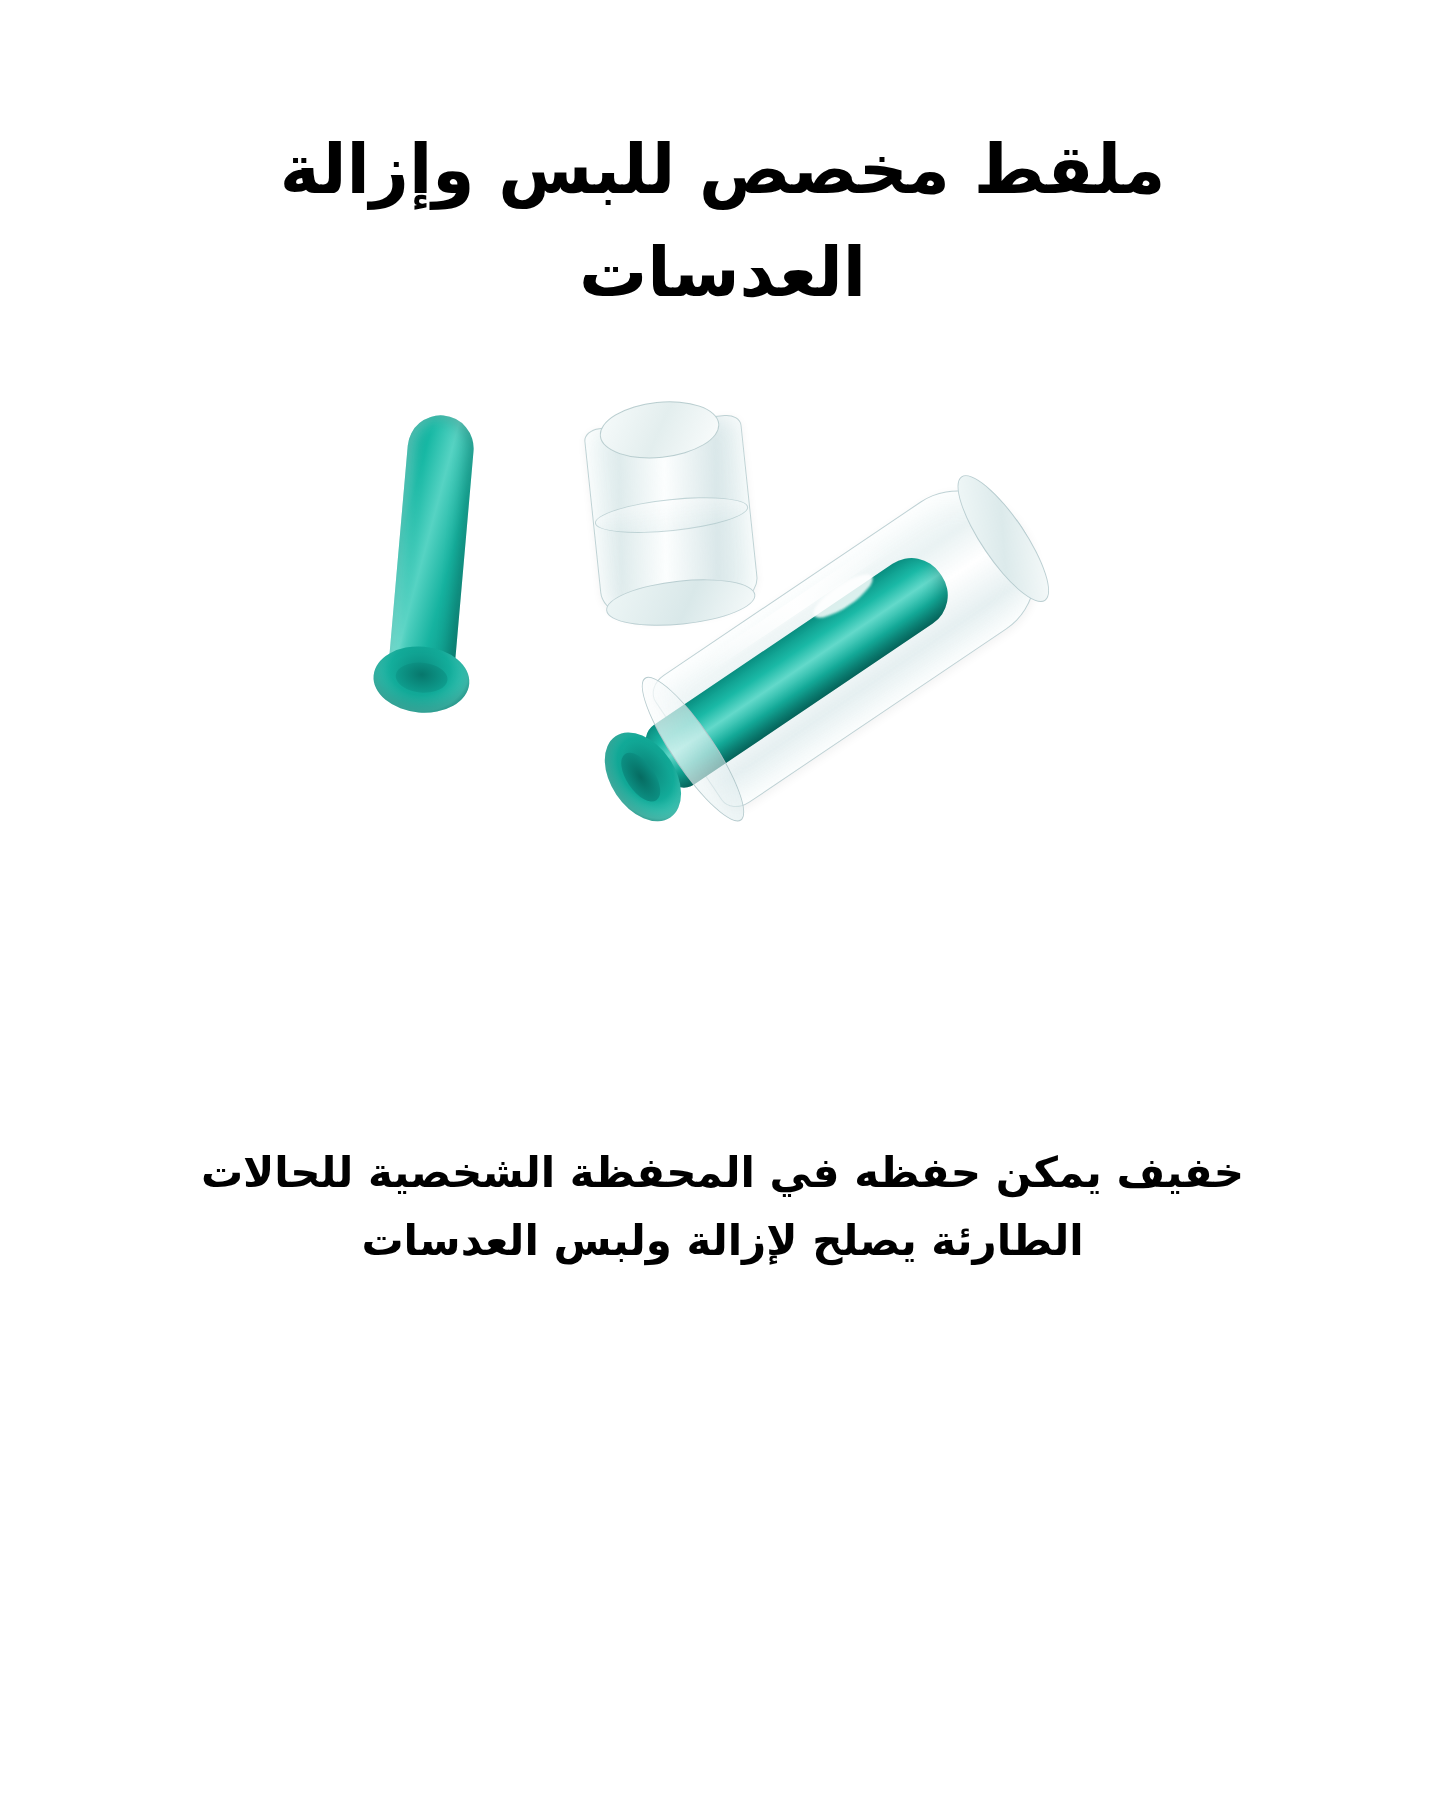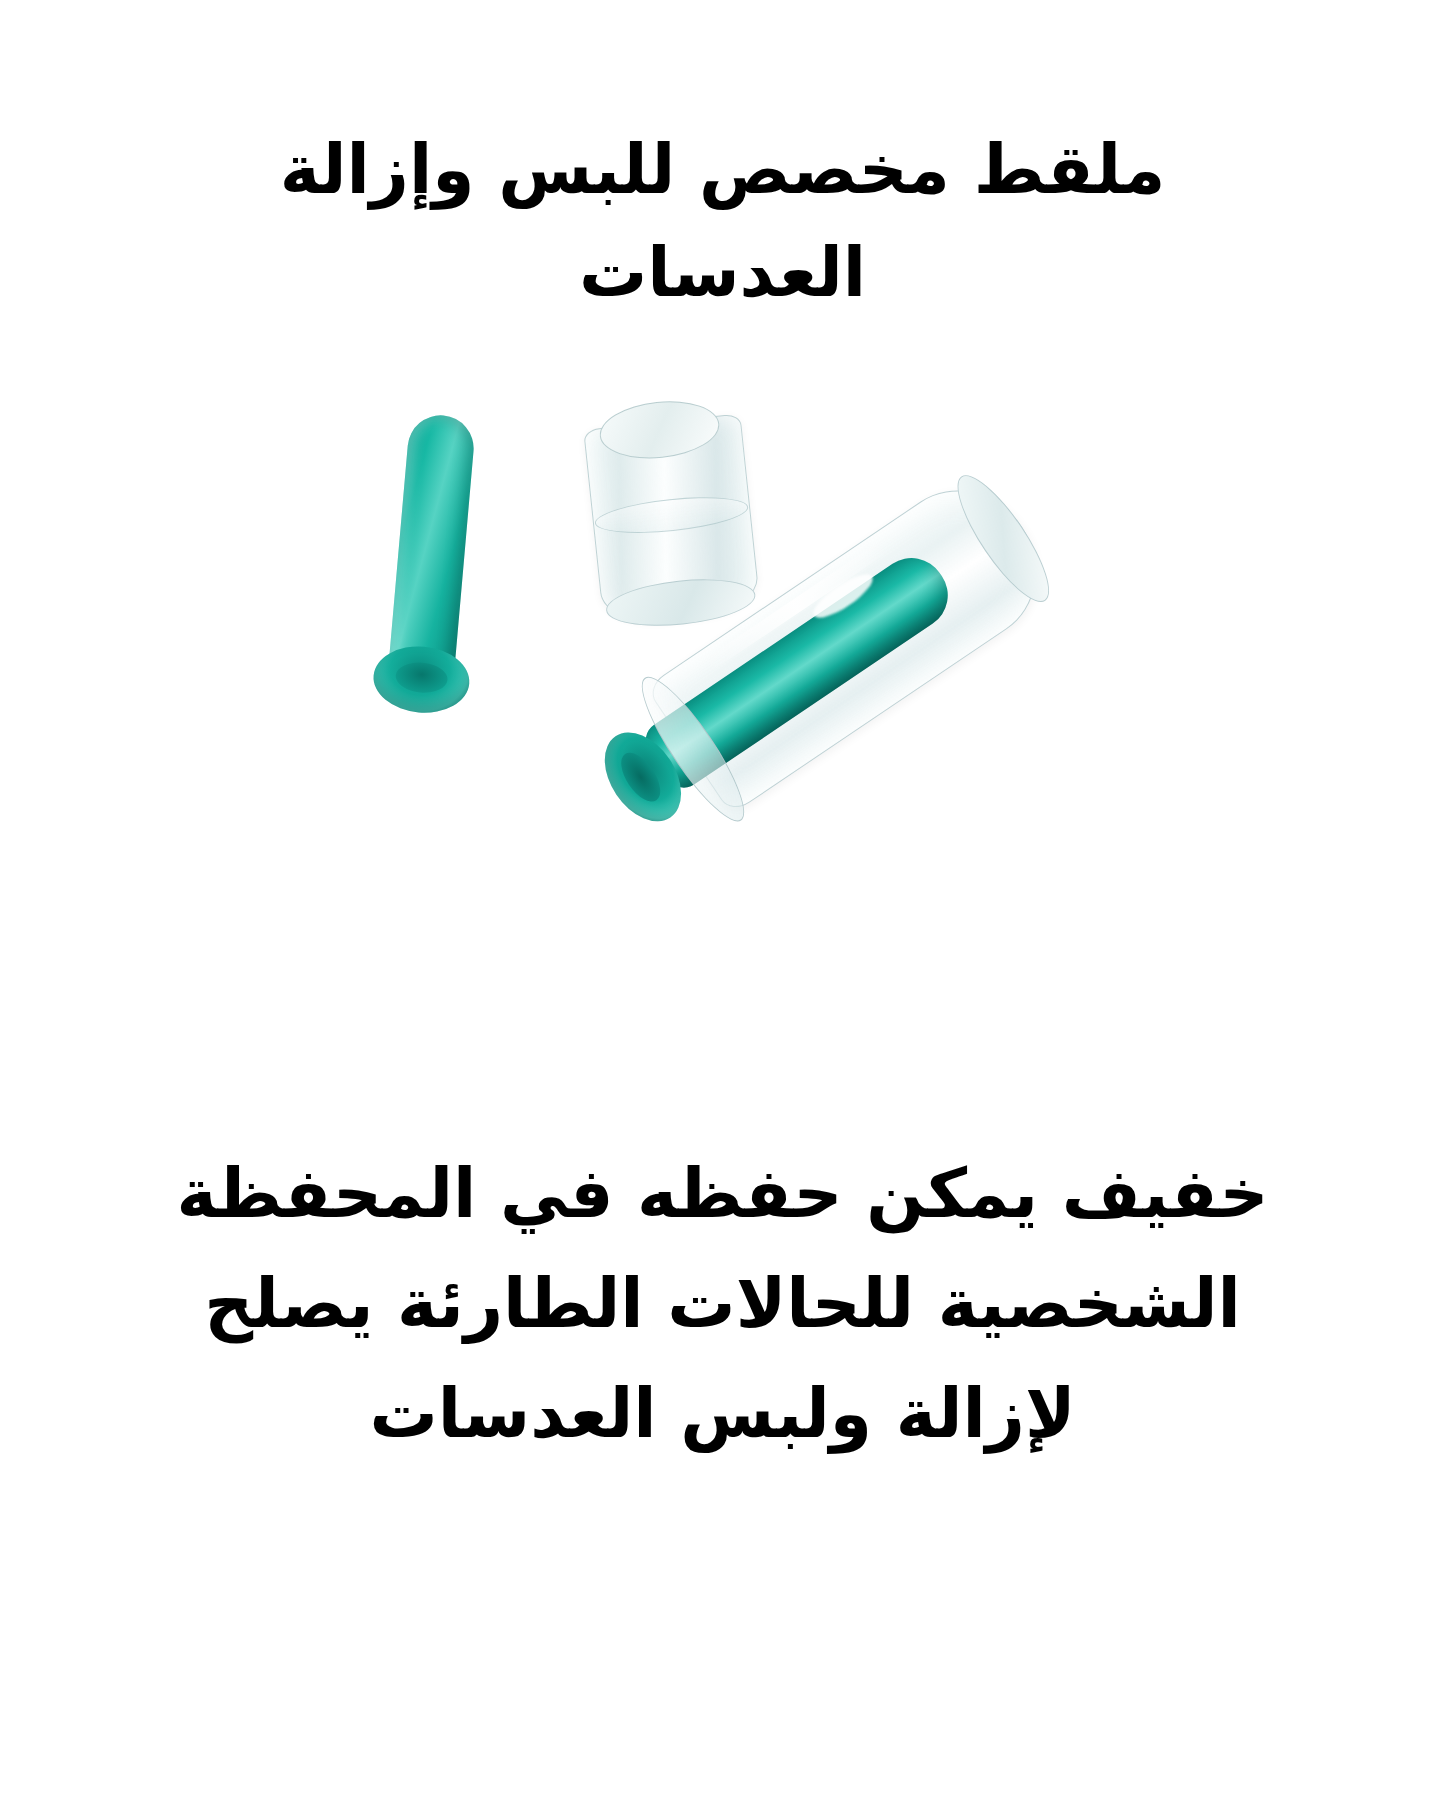--- a/index.html
+++ b/index.html
@@ -230,21 +230,21 @@
     border-radius: 50%;
     background: rgba(255,255,255,0.85);
     filter: blur(1px);
   }
 
   
   .caption {
     margin-top: 96px;
     width: 1180px;
     text-align: center;
-    font-size: 68px;
+    font-size: 42px;
     font-weight: 700;
     line-height: 1.62;
     direction: rtl;
     color: #000000;
   }
 </style>
 </head>
 <body>
 
 <div class="page">

